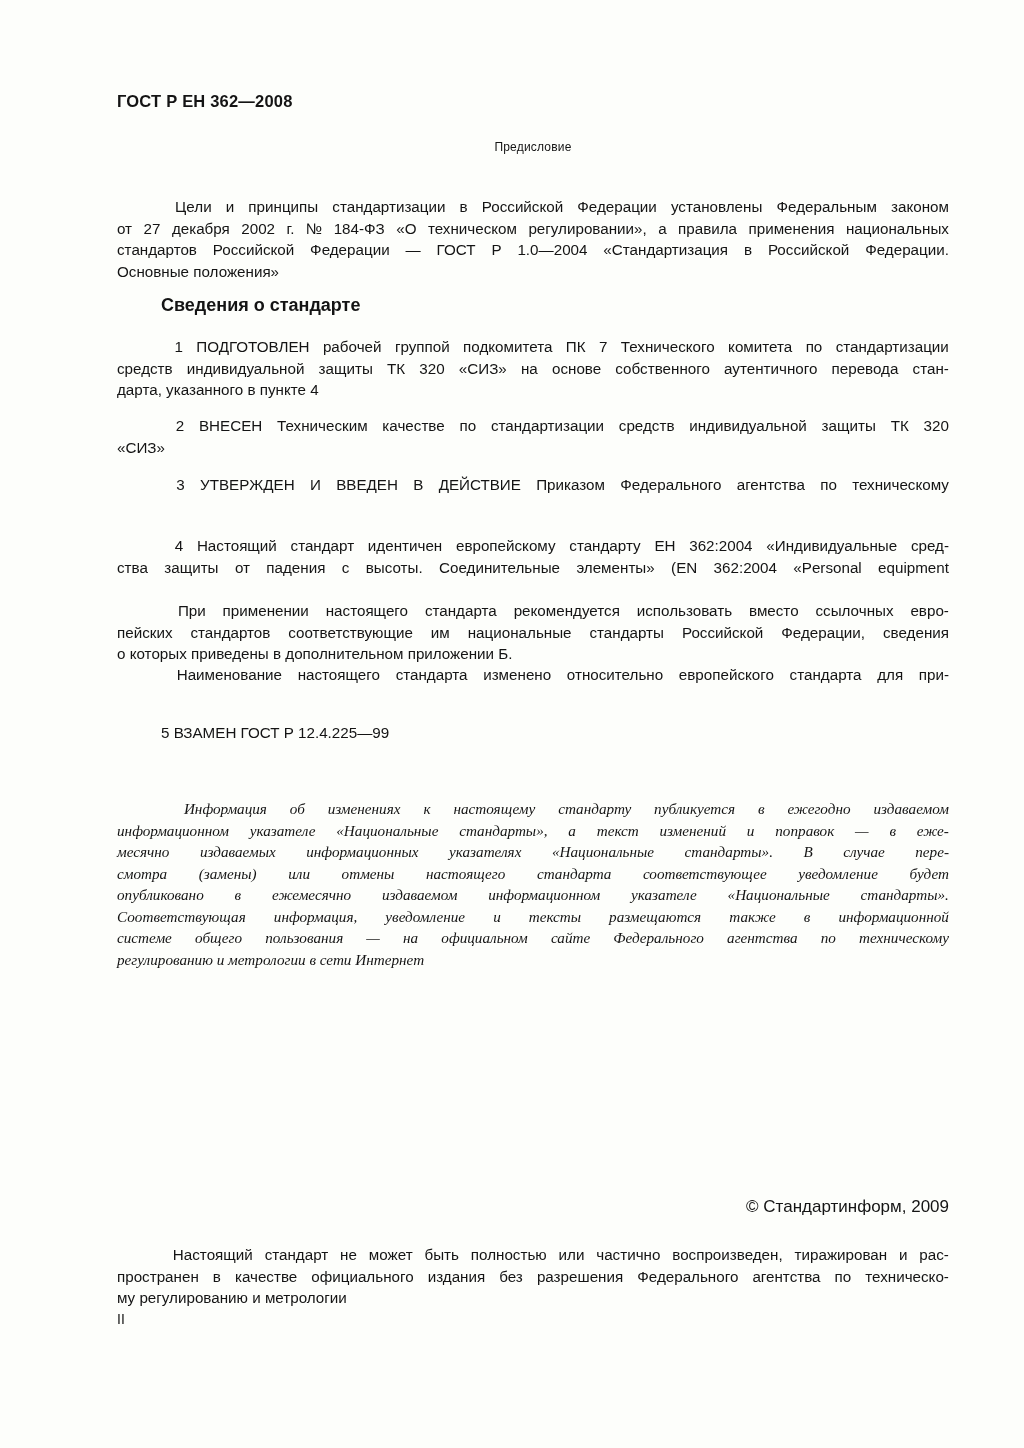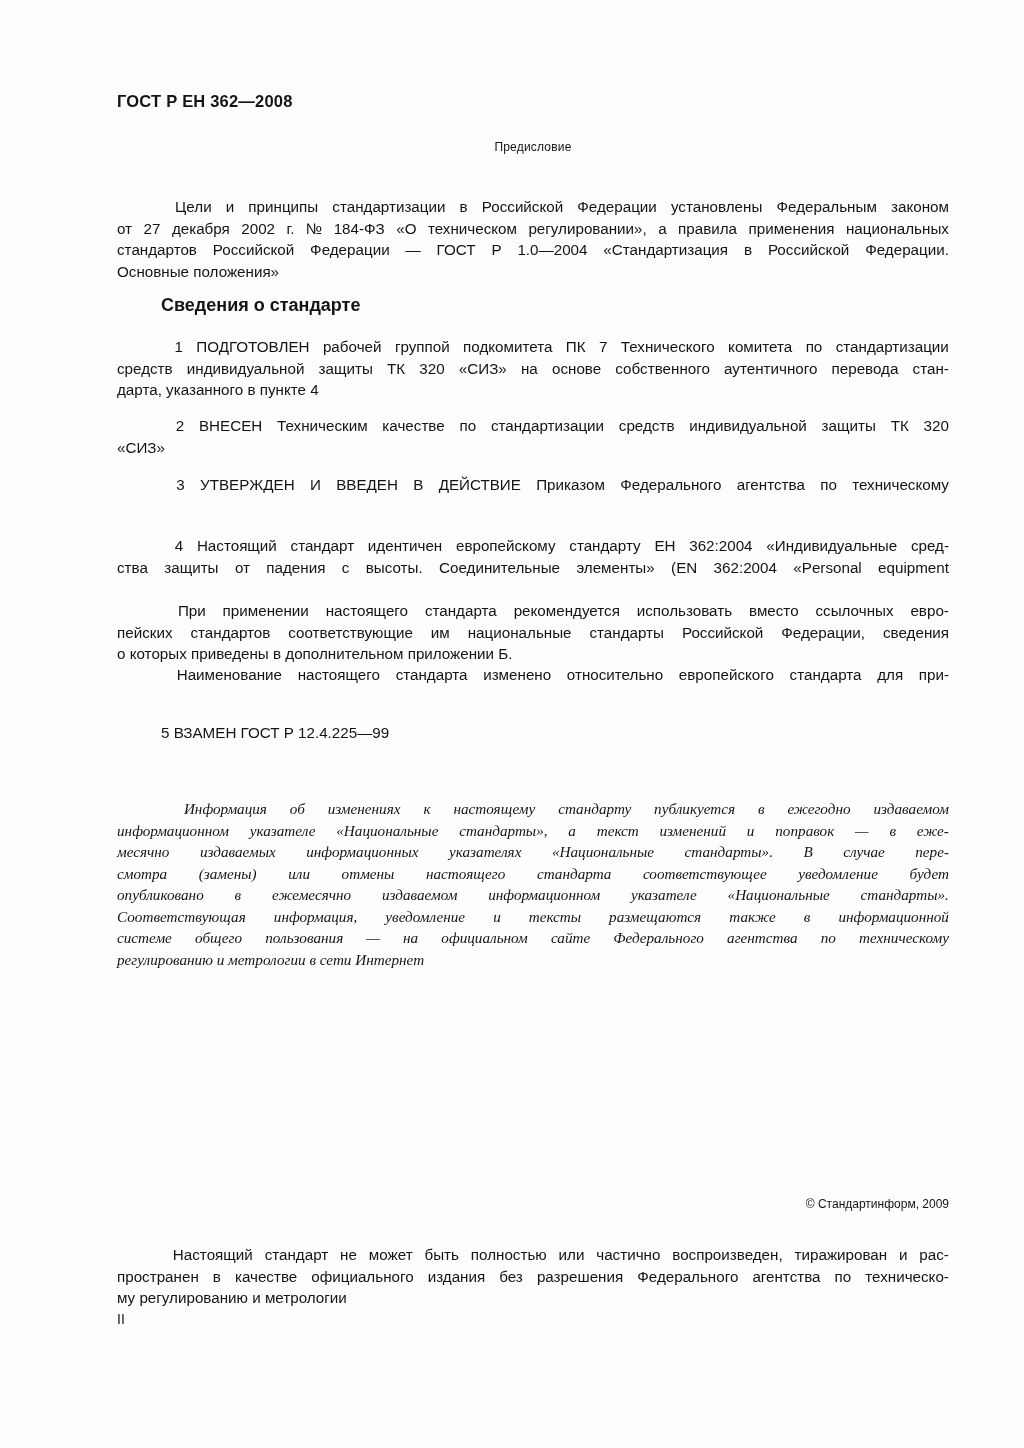--- a/index.html
+++ b/index.html
@@ -65,21 +65,21 @@
   .indent { display: inline-block; width: 44px; }
 
   .sec-head {
     font-weight: bold;
     font-size: 18px;
   }
 
   .ital { font-style: italic; font-family: Liberation Serif, serif; }
 
   .copyright {
-    font-size: 12px;
+    font-size: 17px;
     text-align: right;
   }
 
   .pageno {
     font-size: 14px;
   }
 </style>
 </head>
 <body>
 

